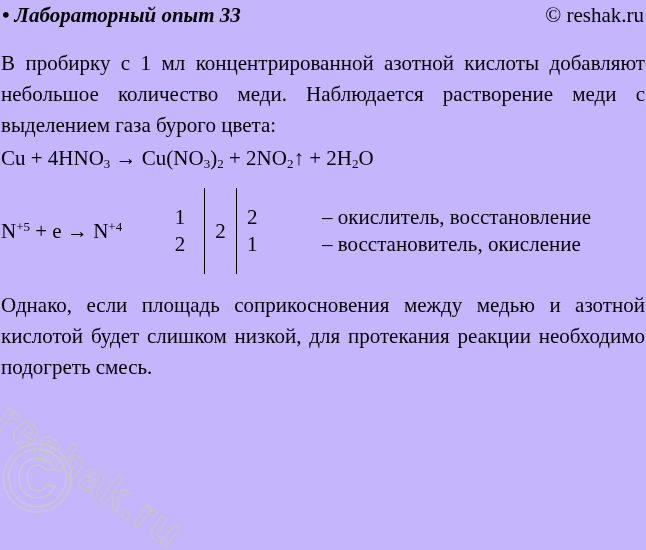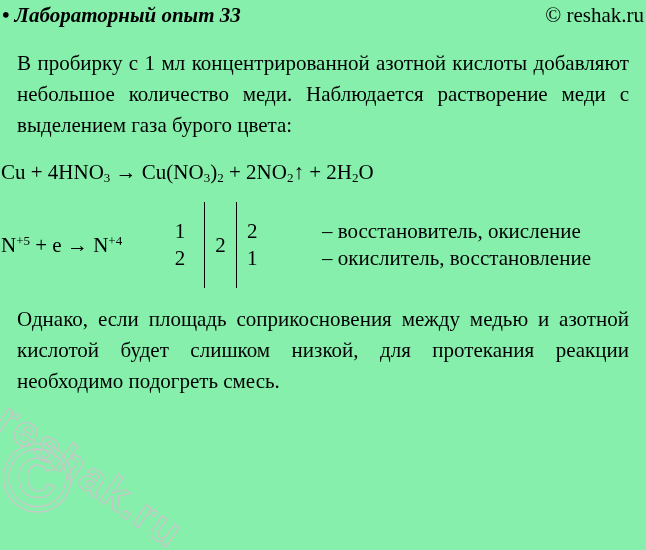--- a/index.html
+++ b/index.html
@@ -1,40 +1,40 @@
 <!DOCTYPE html>
 <html><head>
 <meta charset="utf-8">
 <style>
   html, body { margin: 0; padding: 0; background: #ffffff; }
   body {
     width: 646px; height: 550px; overflow: hidden;
     font-family: "Liberation Serif", "DejaVu Serif", serif;
     color: #000000;
   }
-  .page { position: relative; width: 646px; height: 550px; background: #86efac; }
+  .page { position: relative; width: 646px; height: 550px; background: #c4b5fd; }
   .content { position: relative; z-index: 1; padding: 0 1px; }
 
   .header {
     display: flex; justify-content: space-between; align-items: baseline;
     padding: 3px 1px 0 1px; font-size: 21px; line-height: 25px;
   }
   .header .title { font-weight: bold; font-style: italic; }
   .header .copyright { font-weight: normal; }
 
   p.body-text {
-    margin: 16px; font-size: 21px; line-height: 31px;
+    margin: 0; font-size: 21px; line-height: 31px;
     text-align: justify;
   }
   .p-intro   { margin-top: 20px !important; }
   .p-expl    { margin-top: 46px !important; }
   .p-note    { margin-top: 16px !important; }
 
   .equation {
-    margin-top: 9px; font-size: 21px; line-height: 31px; white-space: nowrap;
+    margin-top: 2px; font-size: 21px; line-height: 31px; white-space: nowrap;
   }
   sub { font-size: 13px; vertical-align: -3px; line-height: 0; }
   sup { font-size: 13px; vertical-align: 7px;  line-height: 0; }
 
   .redox {
     margin-top: 14px; height: 86px;
     display: flex; align-items: stretch;
     font-size: 21px;
   }
   .rx-col {
@@ -94,22 +94,22 @@
         <div class="rx-row">2</div>
       </div>
       <div class="col-mid">
         <span>2</span>
       </div>
       <div class="rx-col col-res">
         <div class="rx-row">2</div>
         <div class="rx-row">1</div>
       </div>
       <div class="rx-col col-role">
+        <div class="rx-row">– окислитель, восстановление</div>
         <div class="rx-row">– восстановитель, окисление</div>
-        <div class="rx-row">– окислитель, восстановление</div>
       </div>
     </div>
 
 
     <p class="body-text p-note">Однако, если площадь соприкосновения между медью и азотной кислотой будет слишком низкой, для протекания реакции необходимо подогреть смесь.</p>
 
   </div>
 
   <div class="watermark">
     <span class="wm-symbol">©</span>

